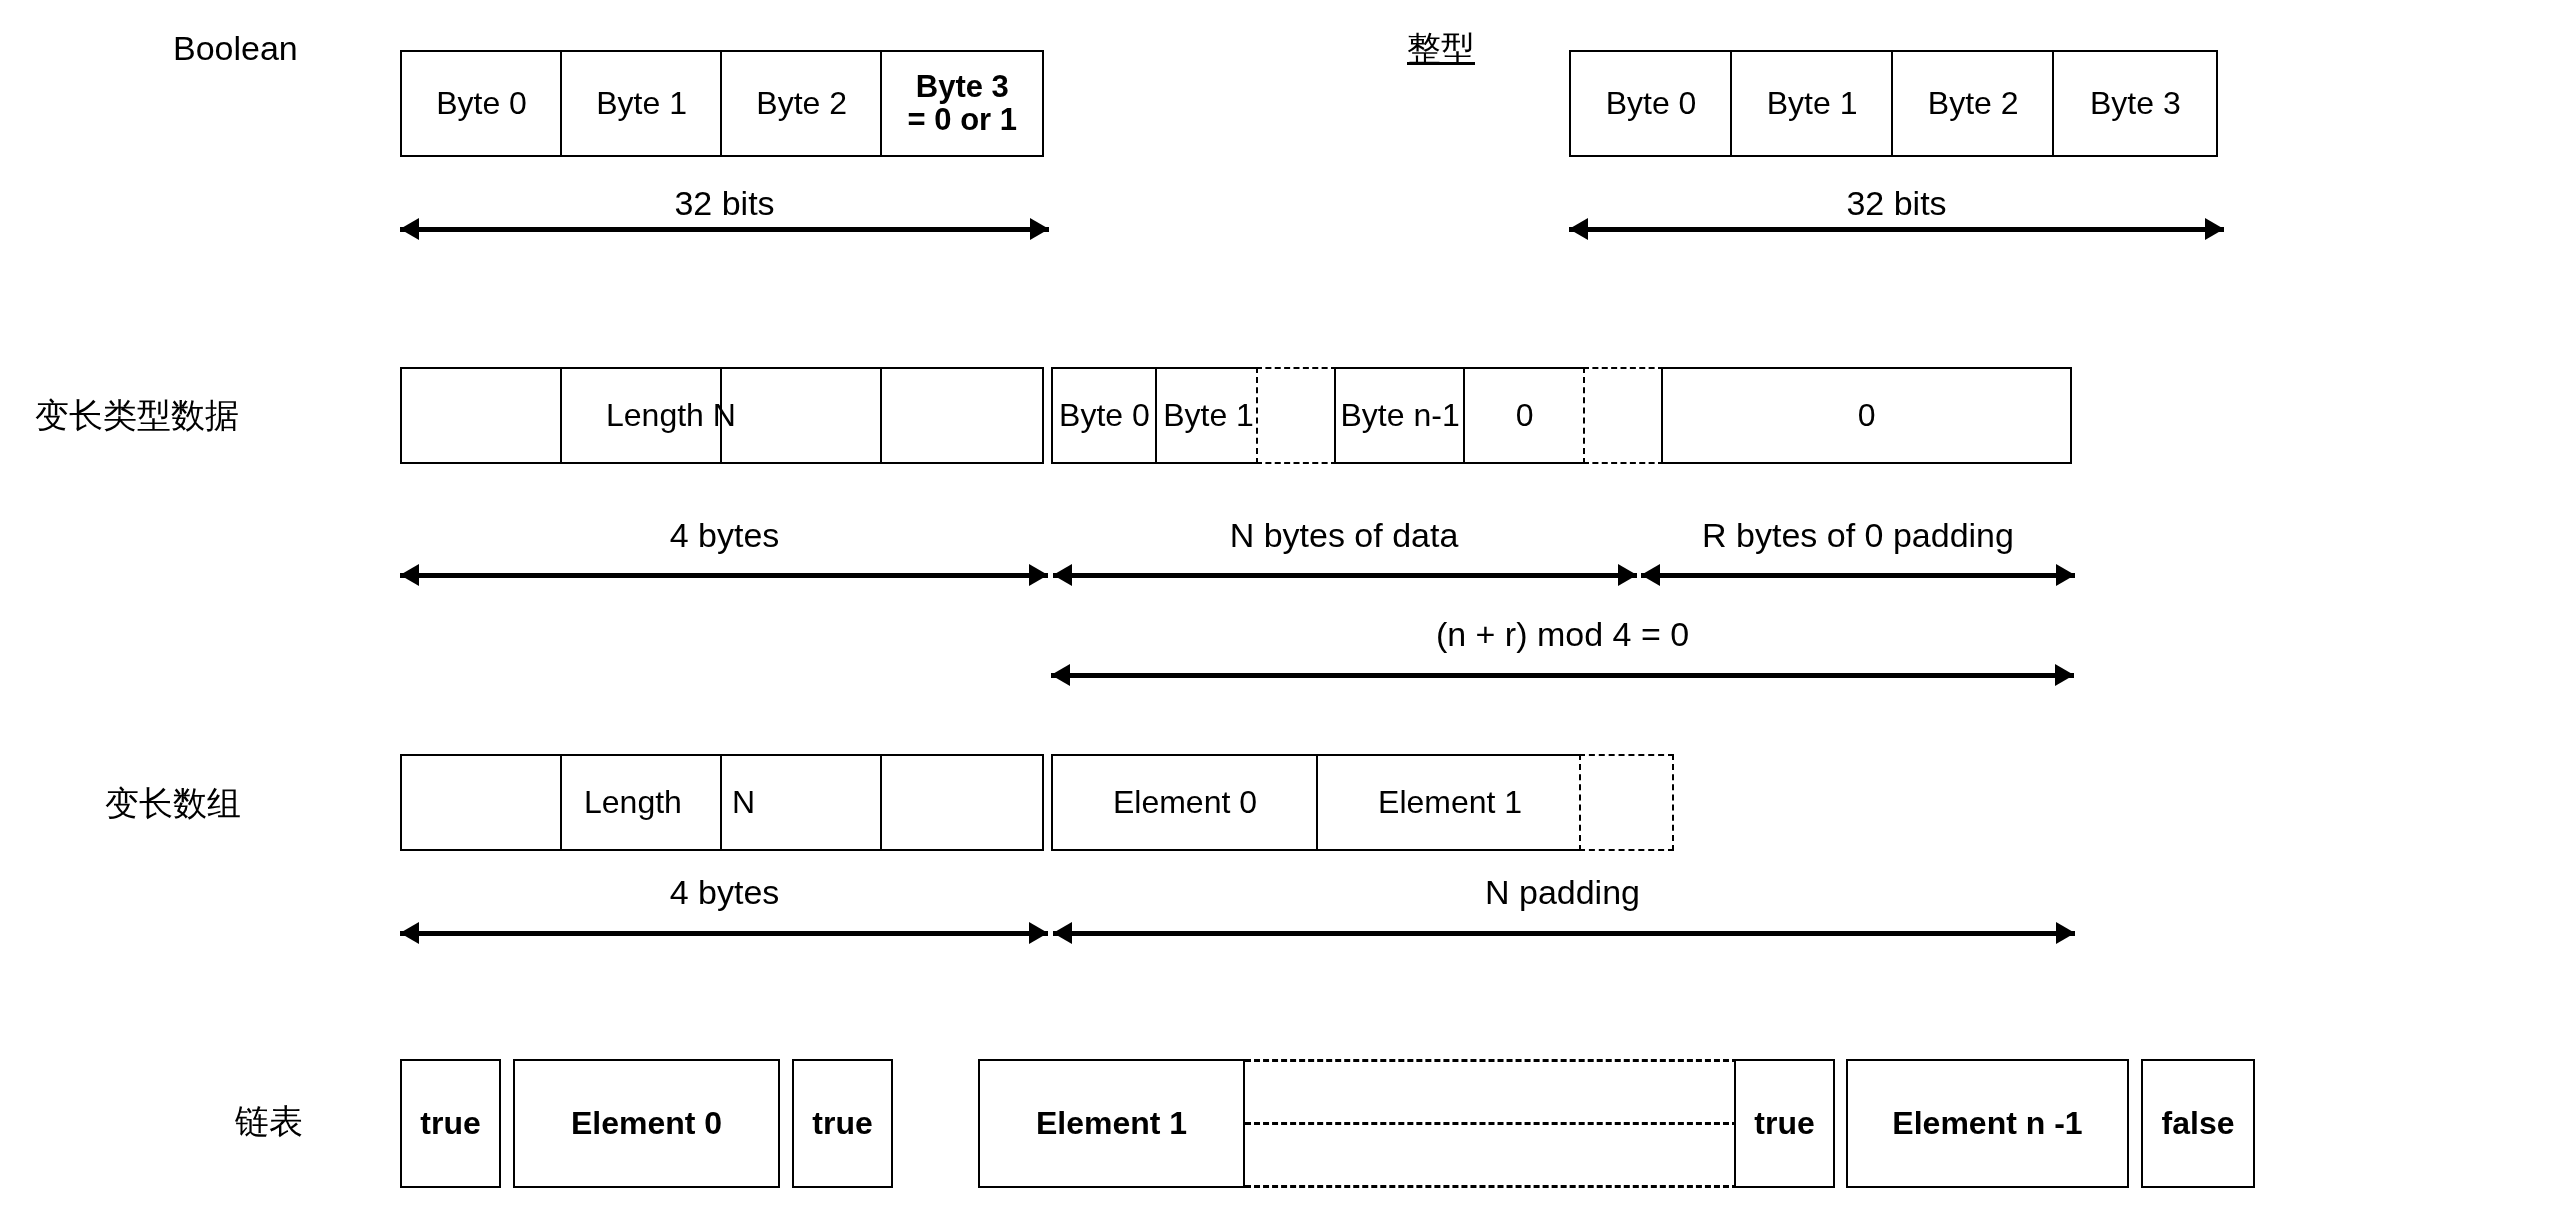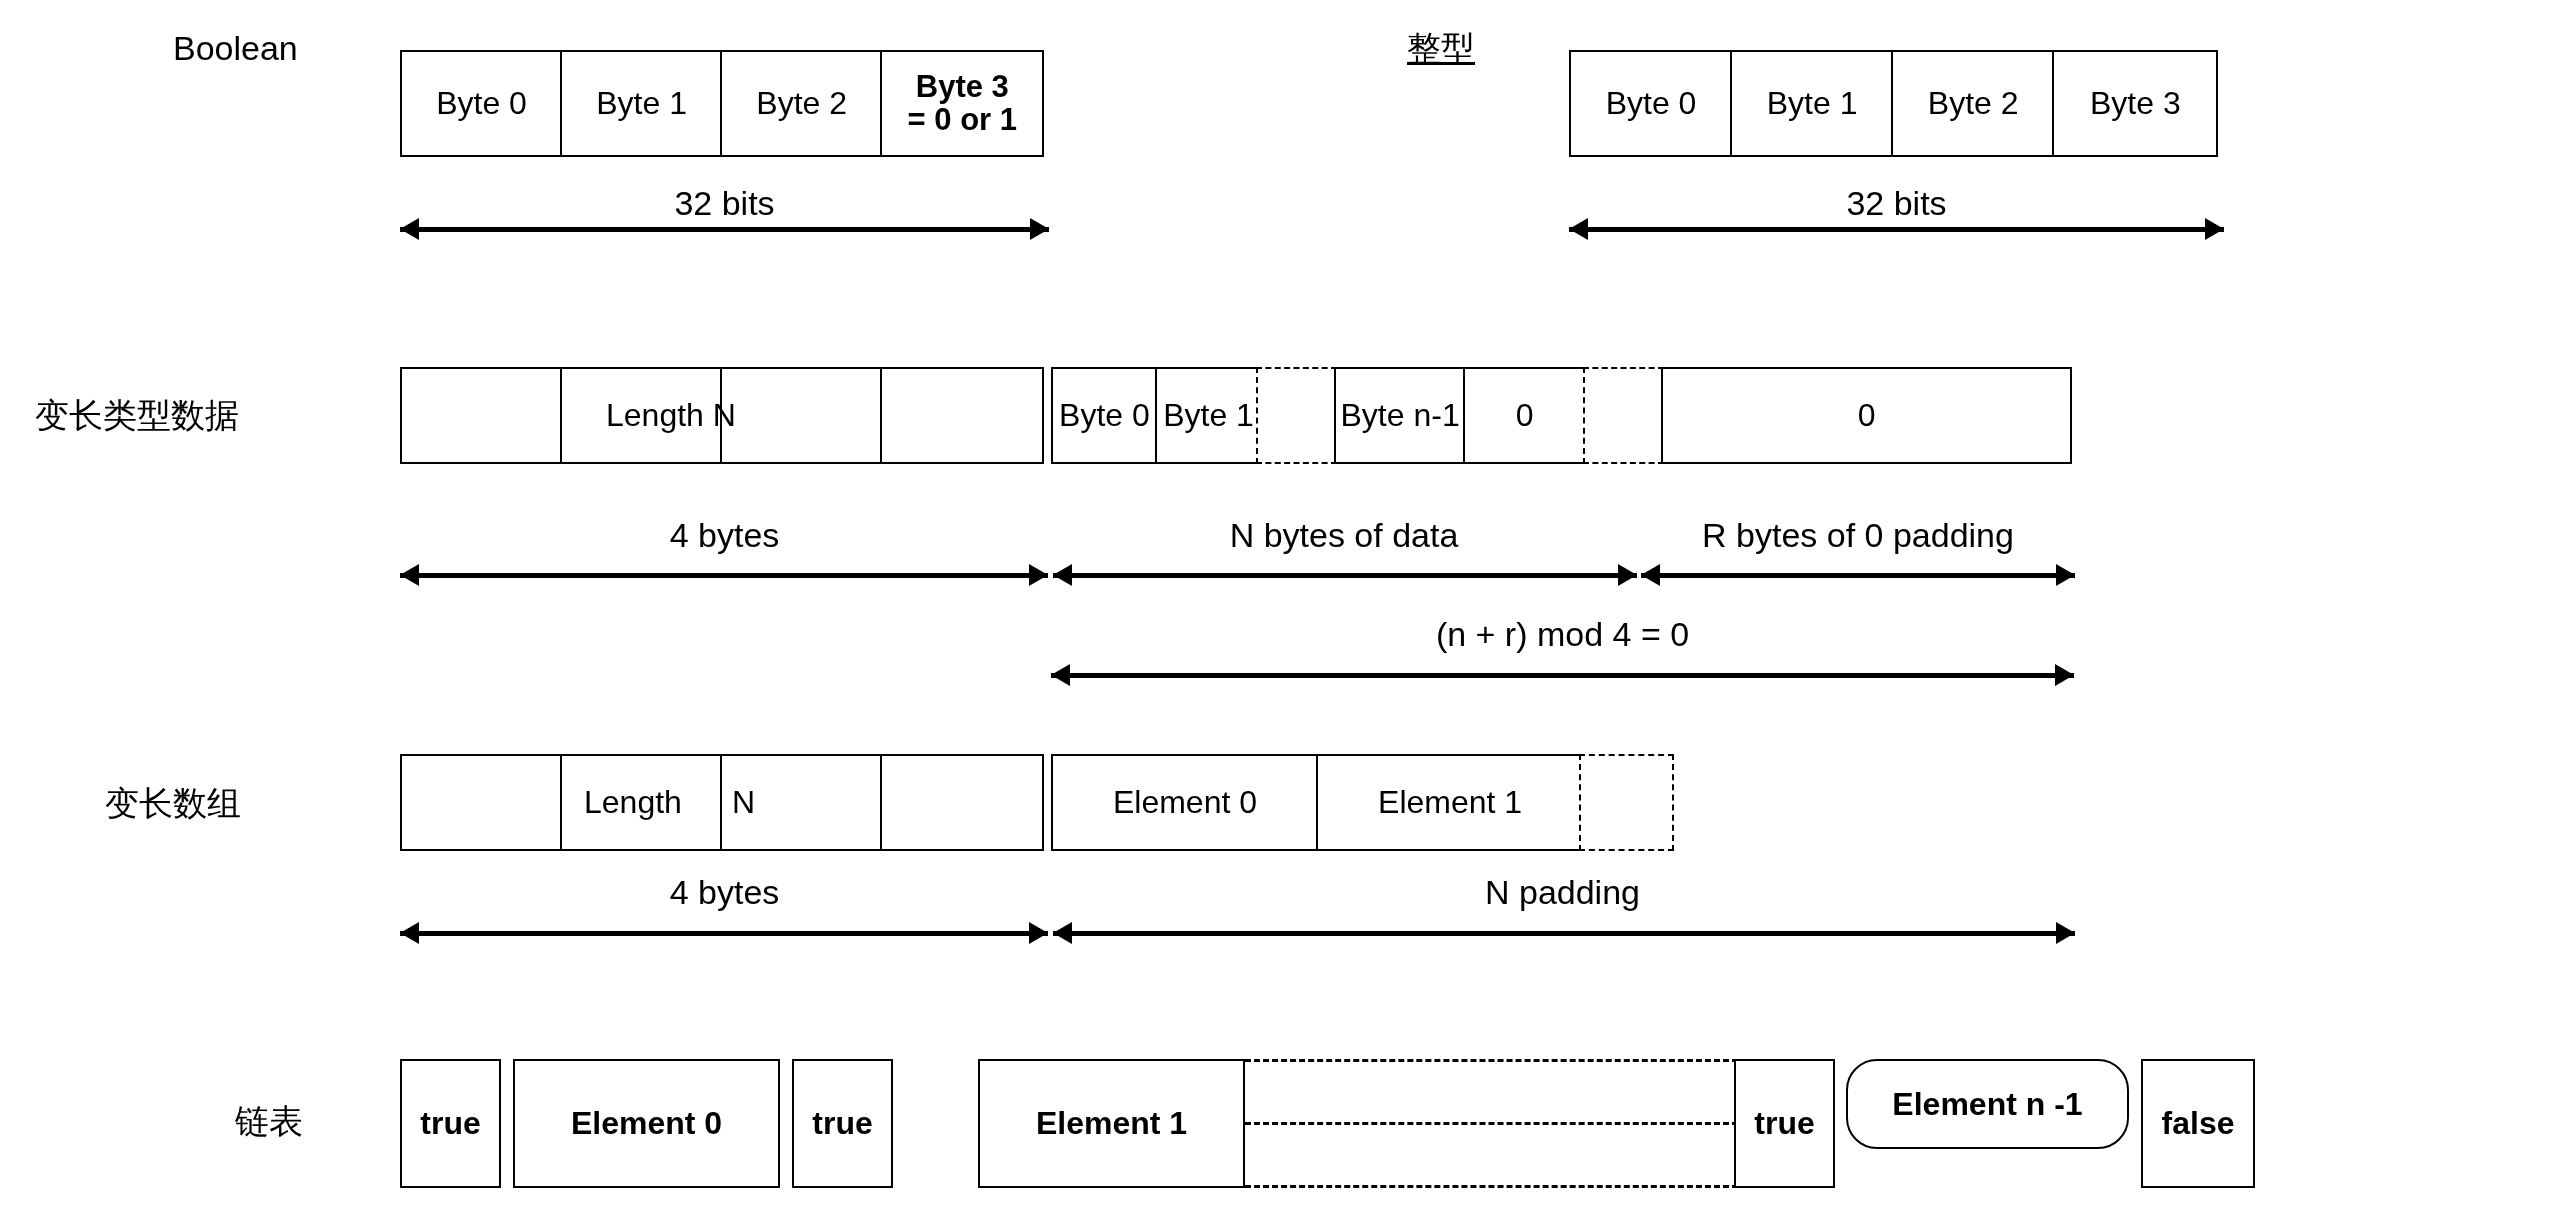--- a/index.html
+++ b/index.html
@@ -200,17 +200,17 @@
 
   <div class="fbox" style="left:400px;top:1059px;width:101px;height:129px;">true</div>
   <div class="fbox" style="left:513px;top:1059px;width:267px;height:129px;">Element 0</div>
   <div class="fbox" style="left:792px;top:1059px;width:101px;height:129px;">true</div>
   <div class="fbox" style="left:978px;top:1059px;width:267px;height:129px;">Element 1</div>
 
   <div class="fdash" style="left:1245px;top:1059px;width:493px;height:129px;"></div>
   <div class="fdashmid" style="left:1245px;top:1122px;width:493px;"></div>
 
   <div class="fbox" style="left:1734px;top:1059px;width:101px;height:129px;">true</div>
-  <div class="fbox" style="left:1846px;top:1059px;width:283px;height:90px;border-radius:31px;">Element n -1</div>
+  <div class="fbox" style="left:1846px;top:1059px;width:283px;height:129px;">Element n -1</div>
   <div class="fbox" style="left:2141px;top:1059px;width:114px;height:129px;">false</div>
 
 </div>
 
 
 </body></html>

